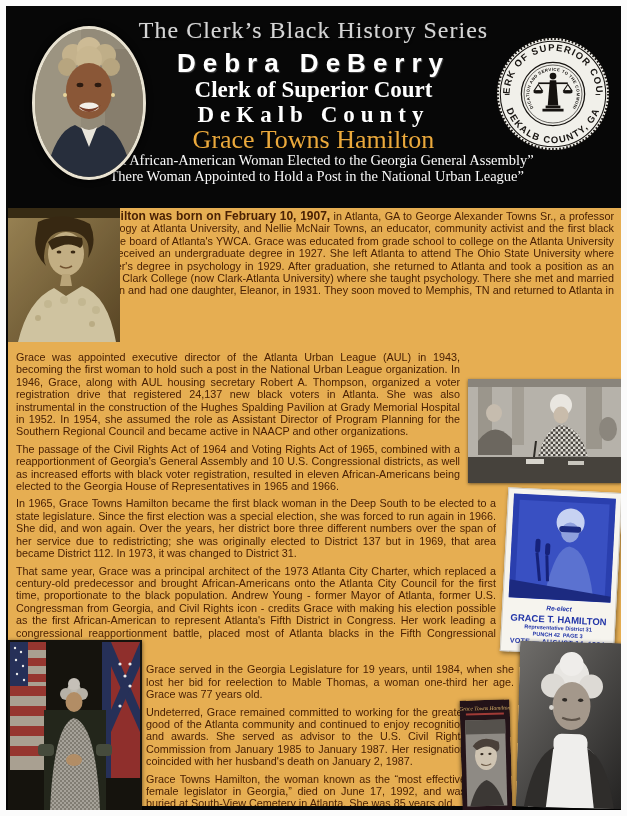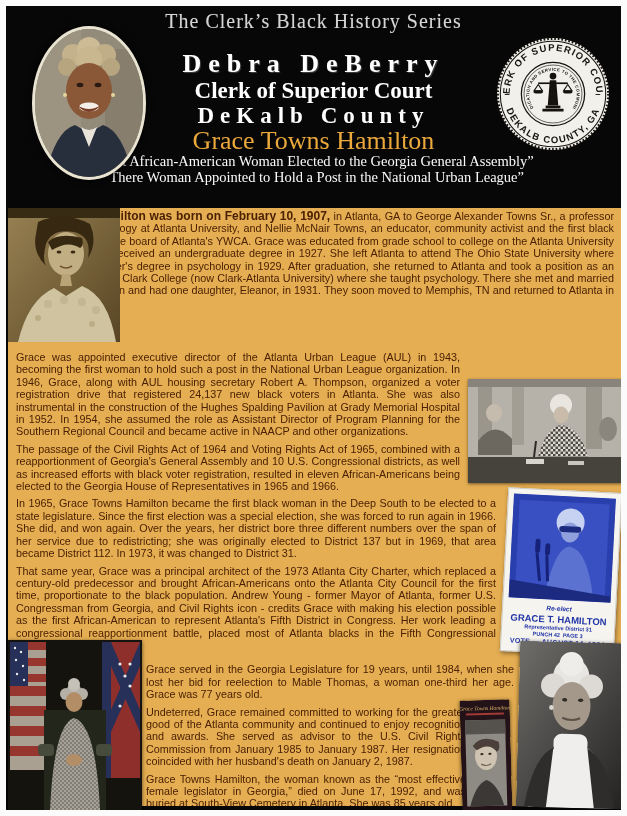--- a/index.html
+++ b/index.html
@@ -2,23 +2,23 @@
 <html><head>
 <meta charset="utf-8">
 <style>
   html,body{margin:0;padding:0;background:#888;}
   .page{position:relative;width:627px;height:816px;background:#fbfbfb;box-sizing:border-box;
         font-family:"Liberation Sans",sans-serif;overflow:hidden;}
   .inner{position:absolute;left:6px;top:6px;right:6px;bottom:6px;background:#070707;overflow:hidden;}
 
   
   .hdr{position:absolute;left:0;top:0;width:100%;text-align:center;color:#fff;}
-  .series-title{font-family:"Liberation Serif",serif;font-size:20px;line-height:31px;
+  .series-title{margin-top:9px;font-family:"Liberation Serif",serif;font-size:24px;line-height:31px;
         color:#d5d5d5;text-shadow:1px 1px 2px #000,0 0 1px #777;letter-spacing:1px;}
-  .clerk-name{margin-top:13px;font-family:Liberation Serif, serif;font-weight:bold;font-size:26px;
+  .clerk-name{margin-top:3px;font-family:Liberation Sans, sans-serif;font-weight:bold;font-size:26px;
         line-height:28px;letter-spacing:7px;text-shadow:1px 1px 1px #444;}
   .clerk-title{font-family:"Liberation Serif",serif;font-weight:bold;font-size:23px;line-height:25px;}
   .clerk-county{font-family:"Liberation Serif",serif;font-weight:bold;font-size:23px;line-height:25px;letter-spacing:6px;}
   .subject-name{font-family:"Liberation Serif",serif;font-size:26px;line-height:26px;color:#eba93c;}
   .subject-dates{font-family:"Liberation Serif",serif;font-size:16px;line-height:17px;letter-spacing:1.5px;color:#f3f3f3;}
   .quote{font-family:"Liberation Serif",serif;font-size:14.5px;line-height:15.5px;color:#fbfbfb;}
 
   .deberry{position:absolute;left:26px;top:20px;width:108px;height:148px;border-radius:50%;
         border:3px solid #e9e3d2;overflow:hidden;box-shadow:0 0 6px #000;background:#8f8878;}
   .sealbox{position:absolute;right:10px;top:30px;width:116px;height:116px;}

